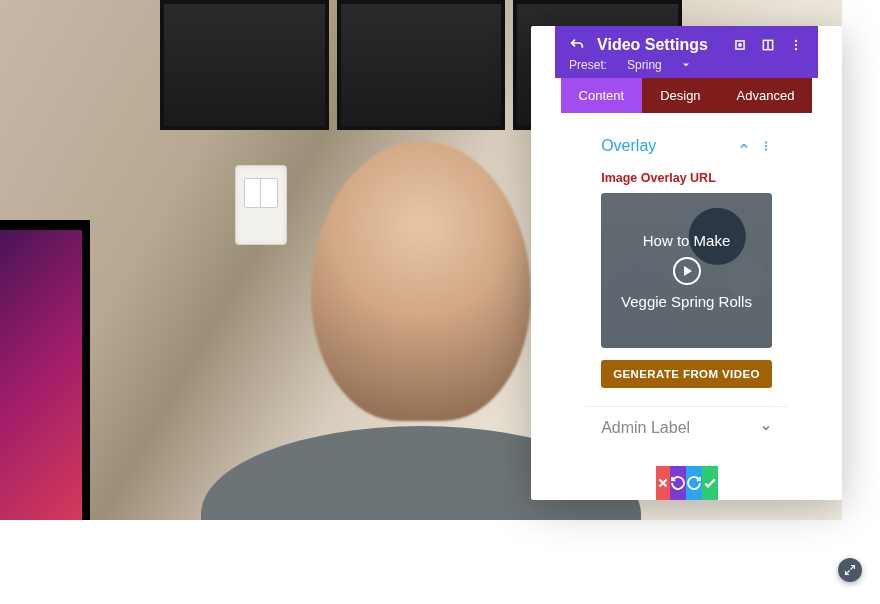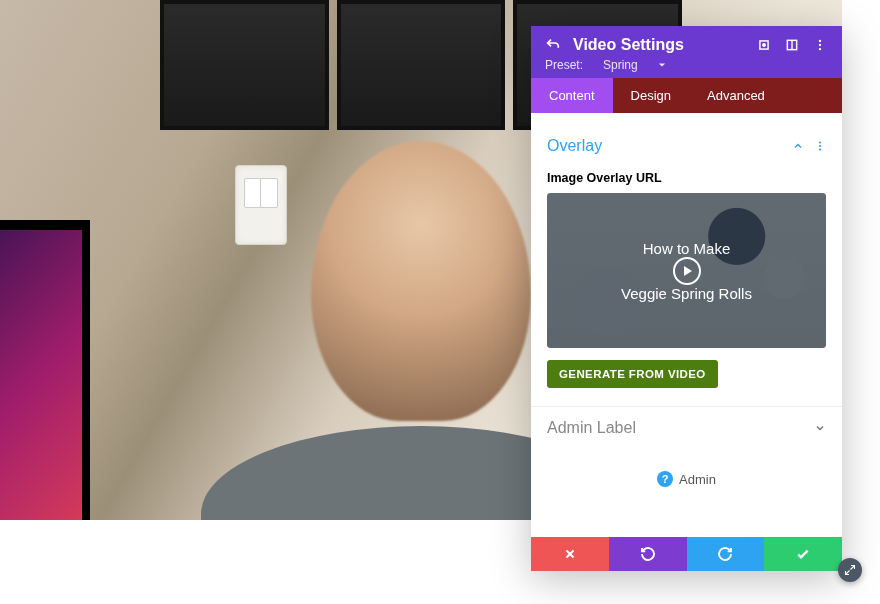--- a/index.html
+++ b/index.html
@@ -61,25 +61,26 @@
     content:"";position:absolute;top:12px;width:16px;height:28px;
     background:#fff;border:1px solid #ccc;border-radius:2px;
   }
   .switchplate::before{left:8px;}
   .switchplate::after{right:8px;}
 
   
   .panel{
     position:absolute;
     left:531px; top:26px;
-    width:311px; height:545px;
+    width:311px; height:474px;
     background:#fff;
     box-shadow:0 8px 40px rgba(0,0,0,.25);
     display:flex;flex-direction:column;
     border-radius:2px;
+    align-items:center;
   }
   .panel-header{
     background:#6b39cf;
     color:#fff;
     padding:10px 14px 6px 14px;
   }
   .panel-title-row{
     display:flex;align-items:center;gap:12px;
   }
   .panel-title-row .spacer{flex:1;}
@@ -116,31 +117,31 @@
     padding:12px 0;
   }
   .section-title{
     flex:1;font-size:16px;
   }
   .section-title.open{ color:#2ea3f2; }
   .section-title.closed{ color:#888; }
   .chev-icon{color:#2ea3f2;font-size:14px;margin-right:10px;}
   .dots-icon{color:#2ea3f2;font-size:16px;line-height:1;}
   .field-label{
-    font-size:12.5px;font-weight:600;color:#000000;margin:4px 0 8px 0;
+    font-size:12.5px;font-weight:600;color:#b91c1c;margin:4px 0 8px 0;
   }
   .overlay-preview{
     width:100%;height:155px;
     background:#4a5866;
     border-radius:4px;
     position:relative;
     overflow:hidden;
     color:#fff;
     display:flex;flex-direction:column;align-items:center;justify-content:center;
-    font-size:15px;
+    font-size:15px;gap:8px;
   }
   .overlay-preview::before{
     content:"";position:absolute;inset:0;
     background:
       radial-gradient(circle at 68% 28%, #1b2835 0 28px, transparent 29px),
       radial-gradient(circle at 85% 55%, #e9e6df 0 20px, transparent 21px),
       radial-gradient(circle at 22% 70%, #dbdbd5 0 34px, transparent 35px),
       linear-gradient(#e8e6e0,#d7d5cf);
     opacity:.95;
   }
@@ -153,21 +154,21 @@
     width:28px;height:28px;border-radius:50%;border:2px solid #fff;
     display:flex;align-items:center;justify-content:center;
   }
   .play-circ::before{
     content:"";width:0;height:0;
     border-left:8px solid #fff;border-top:5px solid transparent;border-bottom:5px solid transparent;
     margin-left:2px;
   }
   .gen-btn{
     margin-top:12px;
-    background:#4d7c0f;color:#fff;border:none;border-radius:3px;
+    background:#a16207;color:#fff;border:none;border-radius:3px;
     padding:8px 12px;font-size:11.5px;font-weight:700;letter-spacing:.4px;
     cursor:pointer;
   }
   .divider{height:1px;background:#eee;margin:18px -16px 0 -16px;}
   .help-row{
     text-align:center;padding:22px 0;font-size:13px;color:#555;
     display:flex;align-items:center;justify-content:center;gap:6px;
   }
   .help-ic{
     width:16px;height:16px;border-radius:50%;background:#2ea3f2;color:#fff;

